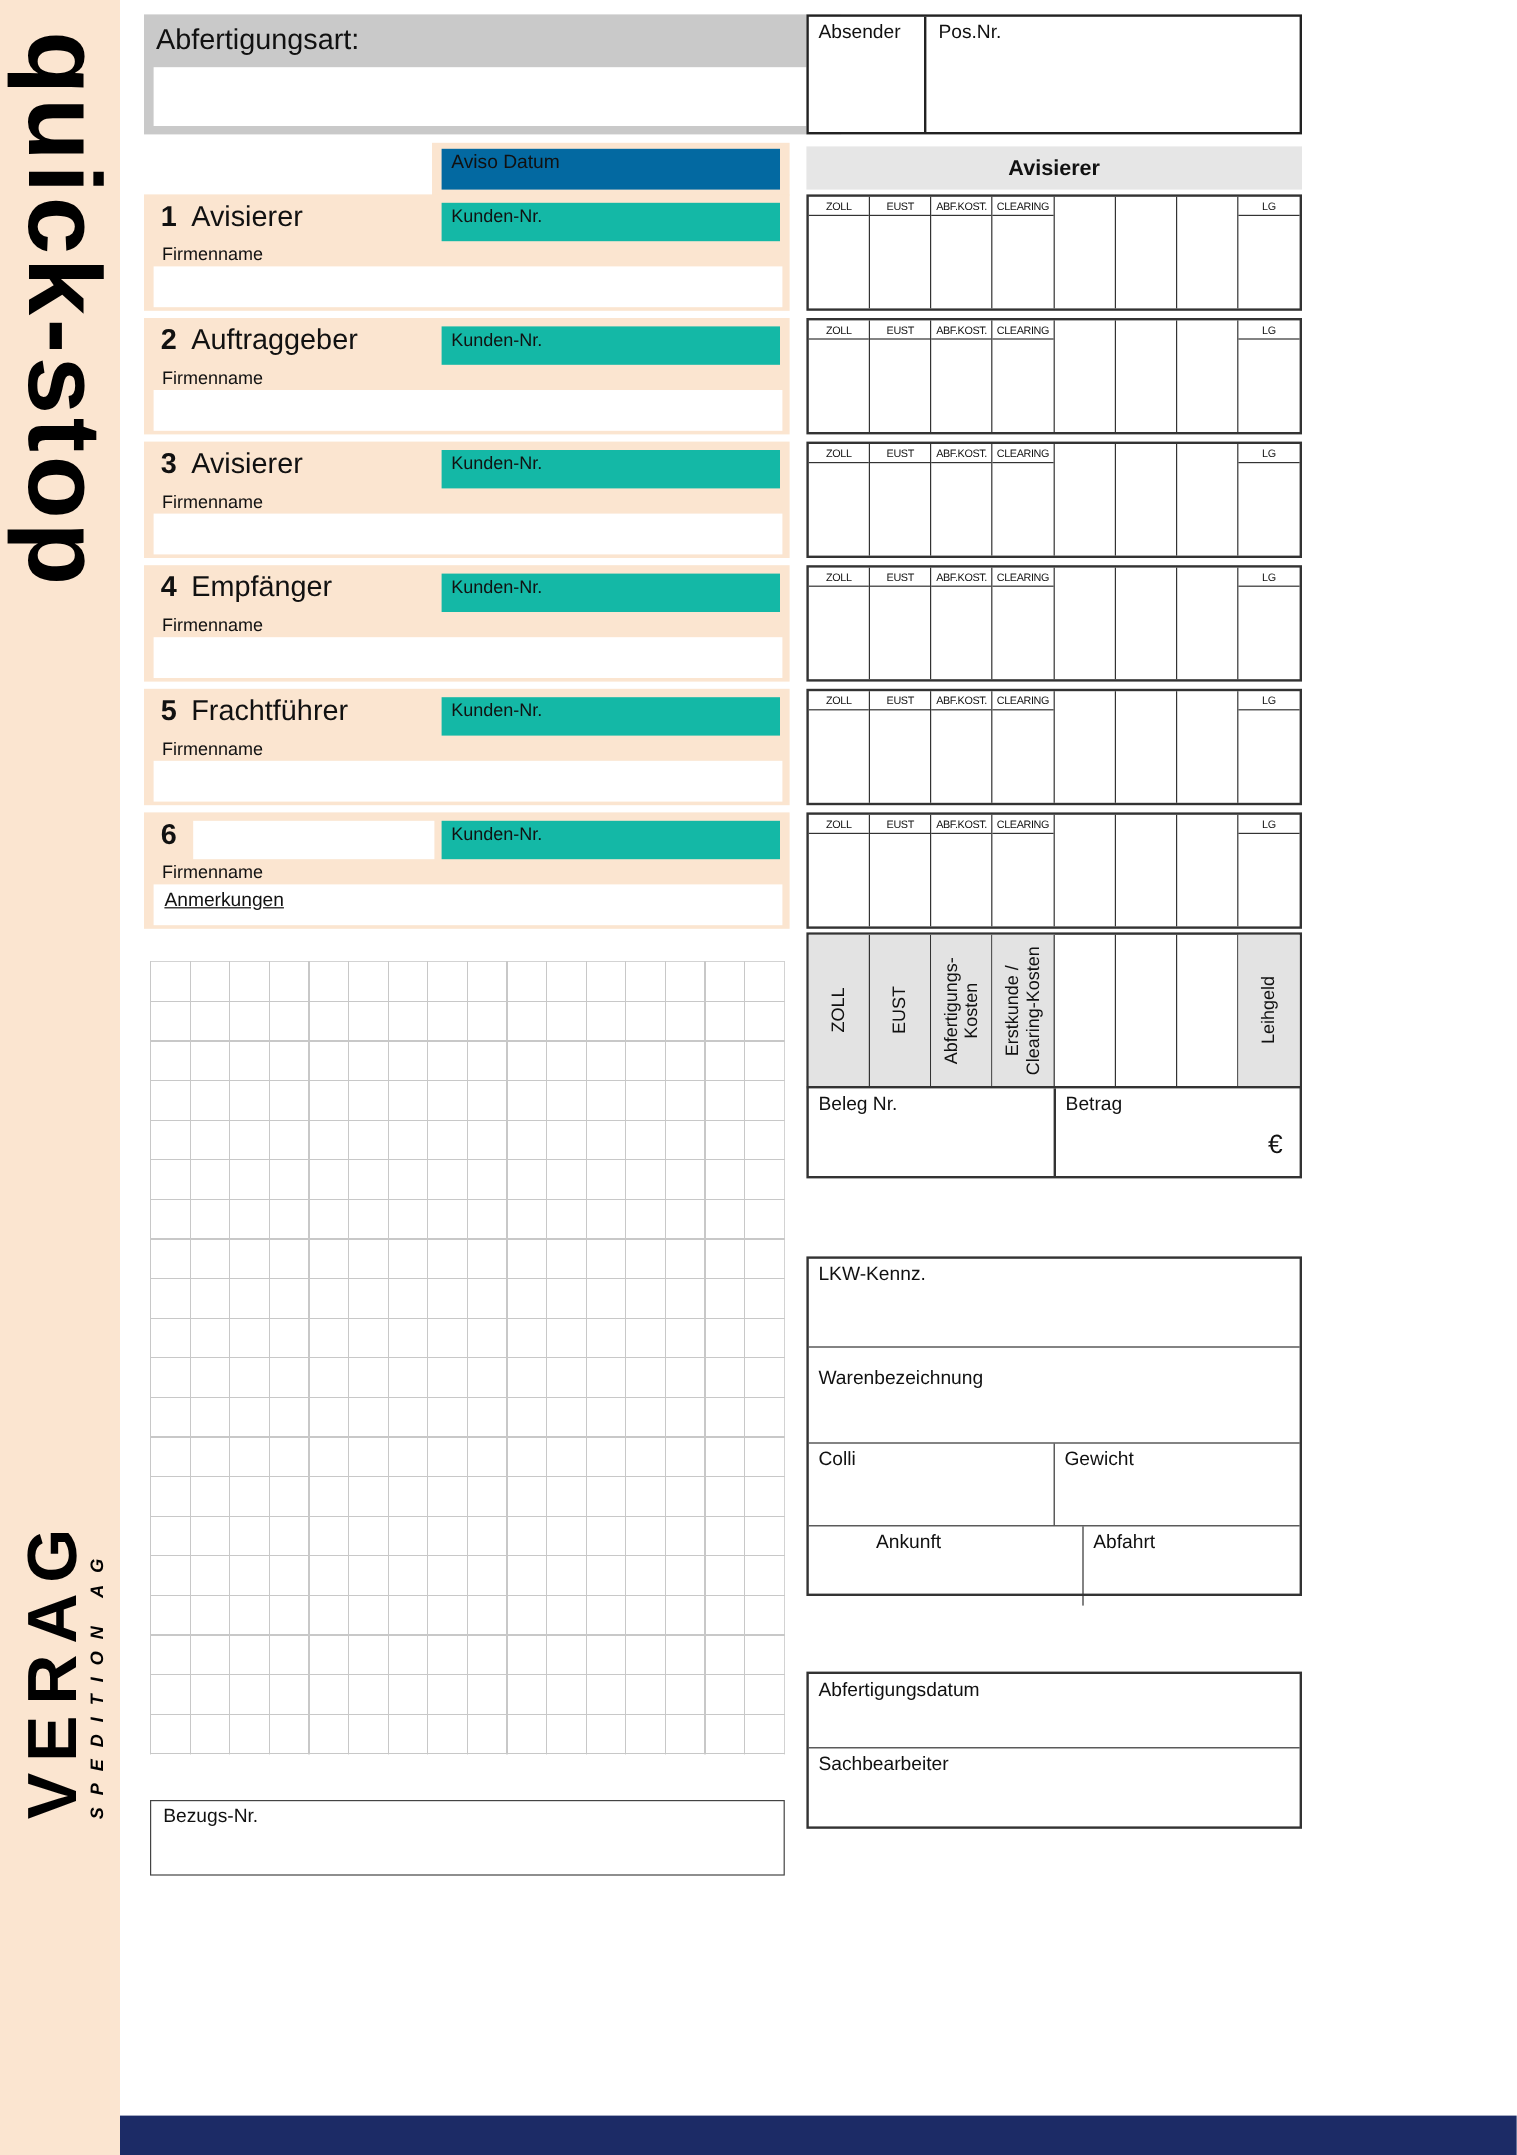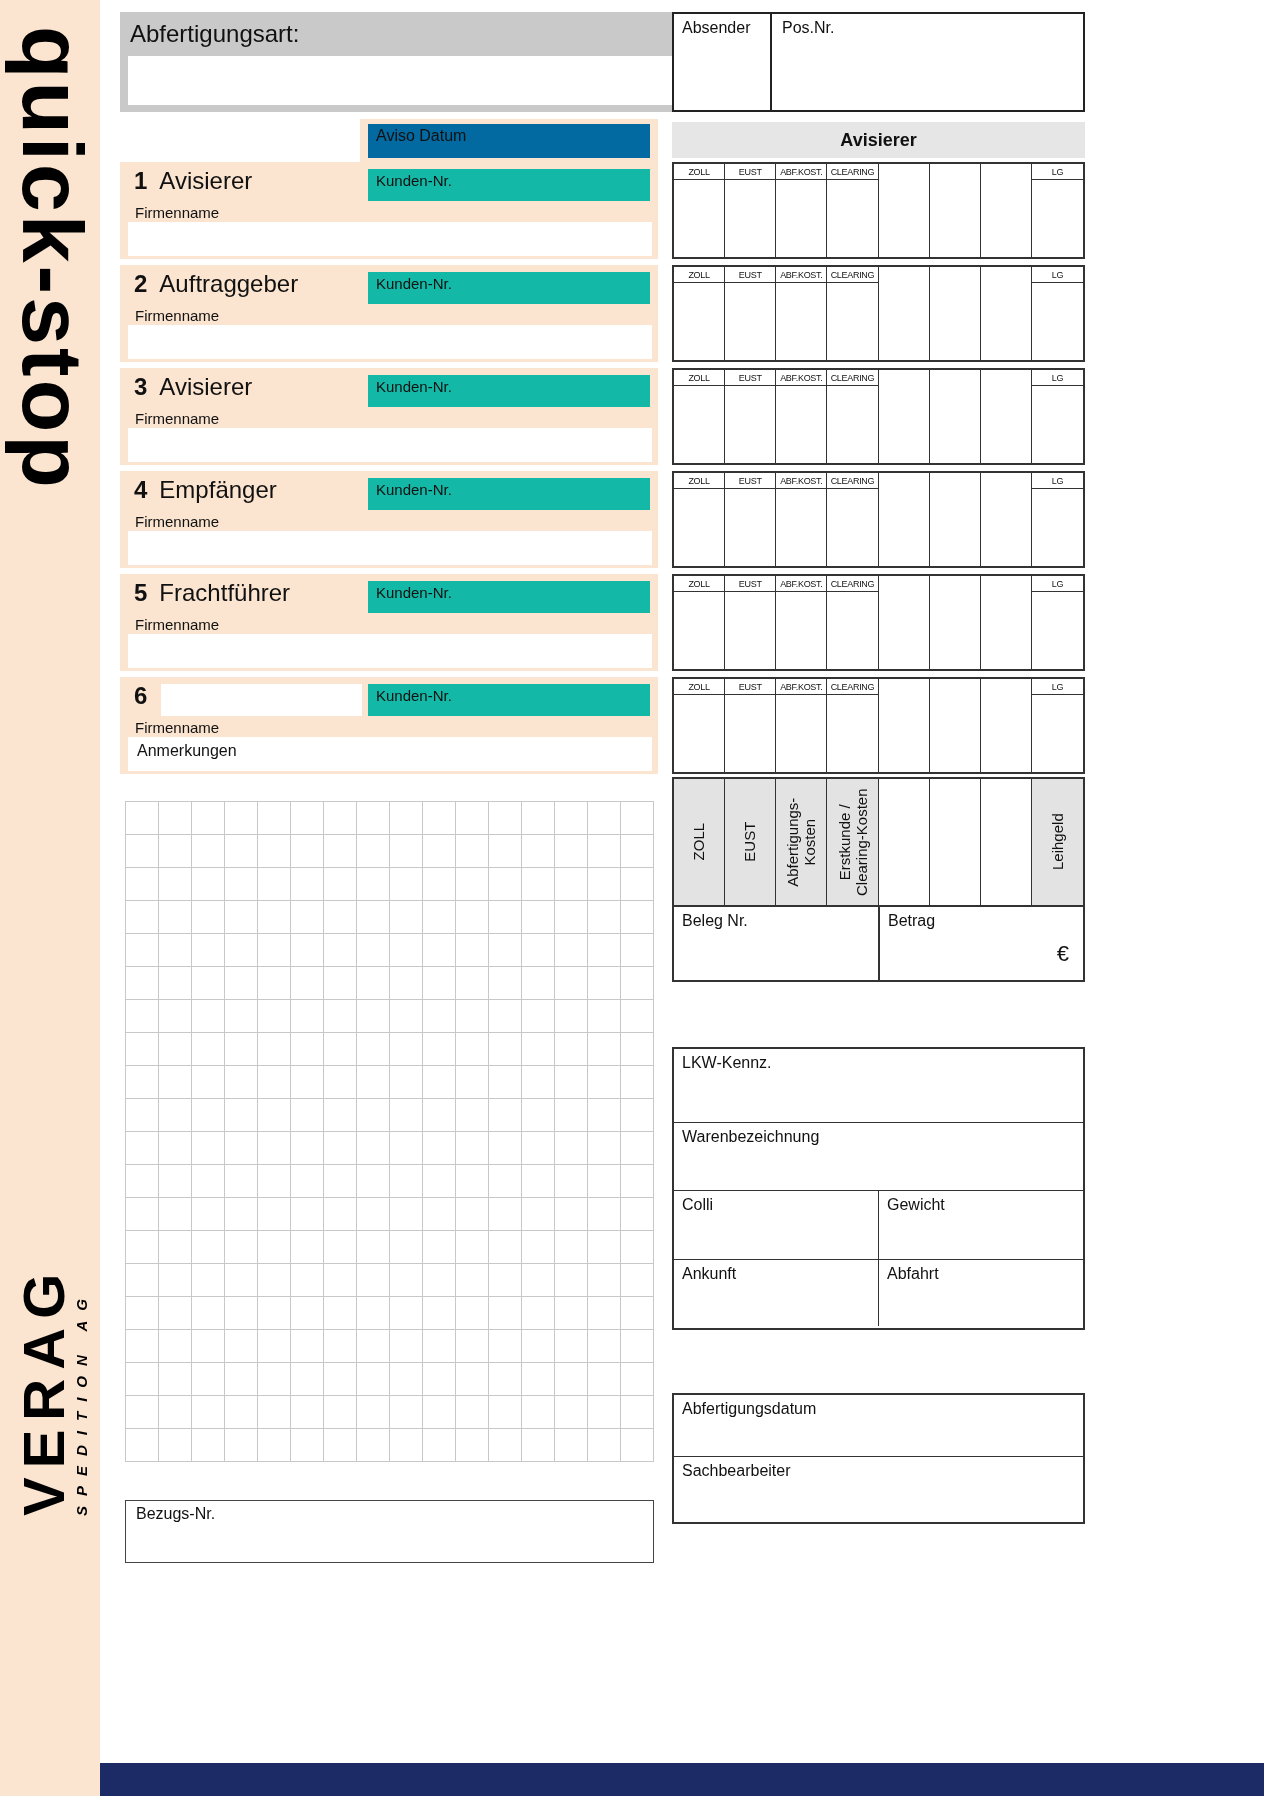--- a/index.html
+++ b/index.html
@@ -76,33 +76,33 @@
 
   
   .beleg-row{position:absolute;left:672px;top:905px;width:413px;height:77px;border:2px solid var(--line);display:flex;background:#fff;}
   .beleg-cell{width:206px;border-right:2px solid var(--line);padding:5px 8px;font-size:16px;}
   .betrag-cell{flex:1;padding:5px 8px;font-size:16px;position:relative;}
   .euro{position:absolute;right:14px;top:34px;font-size:22px;}
 
   
   .lkw-box{position:absolute;left:672px;top:1047px;width:413px;height:283px;border:2px solid var(--line);background:#fff;}
   .lkw-row1{height:74px;border-bottom:1px solid var(--line);padding:5px 8px;font-size:16px;}
-  .lkw-row2{height:68px;border-bottom:1px solid var(--line);padding:5px 8px;font-size:16px;}
+  .lkw-row2{height:68px;border-bottom:1px solid var(--line);padding:5px 8px;font-size:16px;margin-top:12px;}
   .lkw-row3{height:69px;border-bottom:1px solid var(--line);display:flex;}
-  .lkw-row4{height:66px;display:flex;}
+  .lkw-row4{height:66px;display:flex;margin-left:48px;}
   .half{flex:1;padding:5px 8px;font-size:16px;}
   .half.first{border-right:1px solid var(--line);}
 
   
   .proc-box{position:absolute;left:672px;top:1393px;width:413px;height:131px;border:2px solid var(--line);background:#fff;}
   .proc-row1{height:62px;border-bottom:1px solid var(--line);padding:5px 8px;font-size:16px;}
   .proc-row2{padding:5px 8px;font-size:16px;}
 
   
-  .anm-label{position:absolute;left:137px;top:742px;font-size:16px;}
+  .anm-label{position:absolute;left:137px;top:742px;font-size:16px;text-decoration:underline;}
   .anm-grid{position:absolute;left:125px;top:801px;width:529px;height:661px;background:#fff;
     background-image:
       repeating-linear-gradient(to right,#c8c8c8 0,#c8c8c8 1px,transparent 1px,transparent 33px),
       repeating-linear-gradient(to bottom,#c8c8c8 0,#c8c8c8 1px,transparent 1px,transparent 33px);}
 
   
   .bezug-box{position:absolute;left:125px;top:1500px;width:529px;height:63px;border:1.5px solid #444;padding:4px 10px;font-size:16px;background:#fff;}
 
   
   .bottom-bar{position:absolute;left:100px;top:1763px;width:1164px;height:33px;background:var(--navy);}

